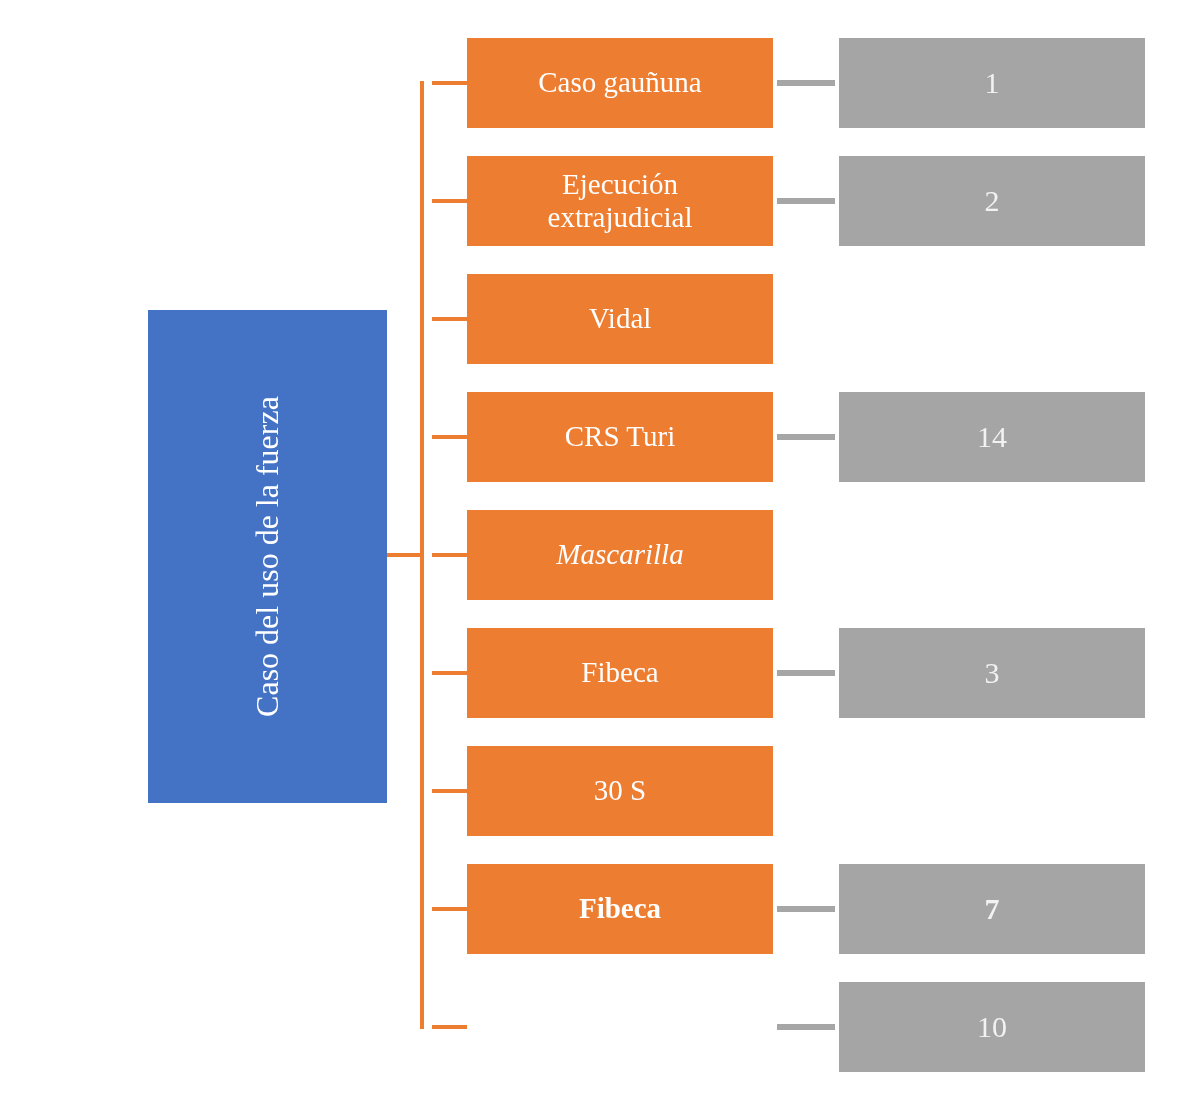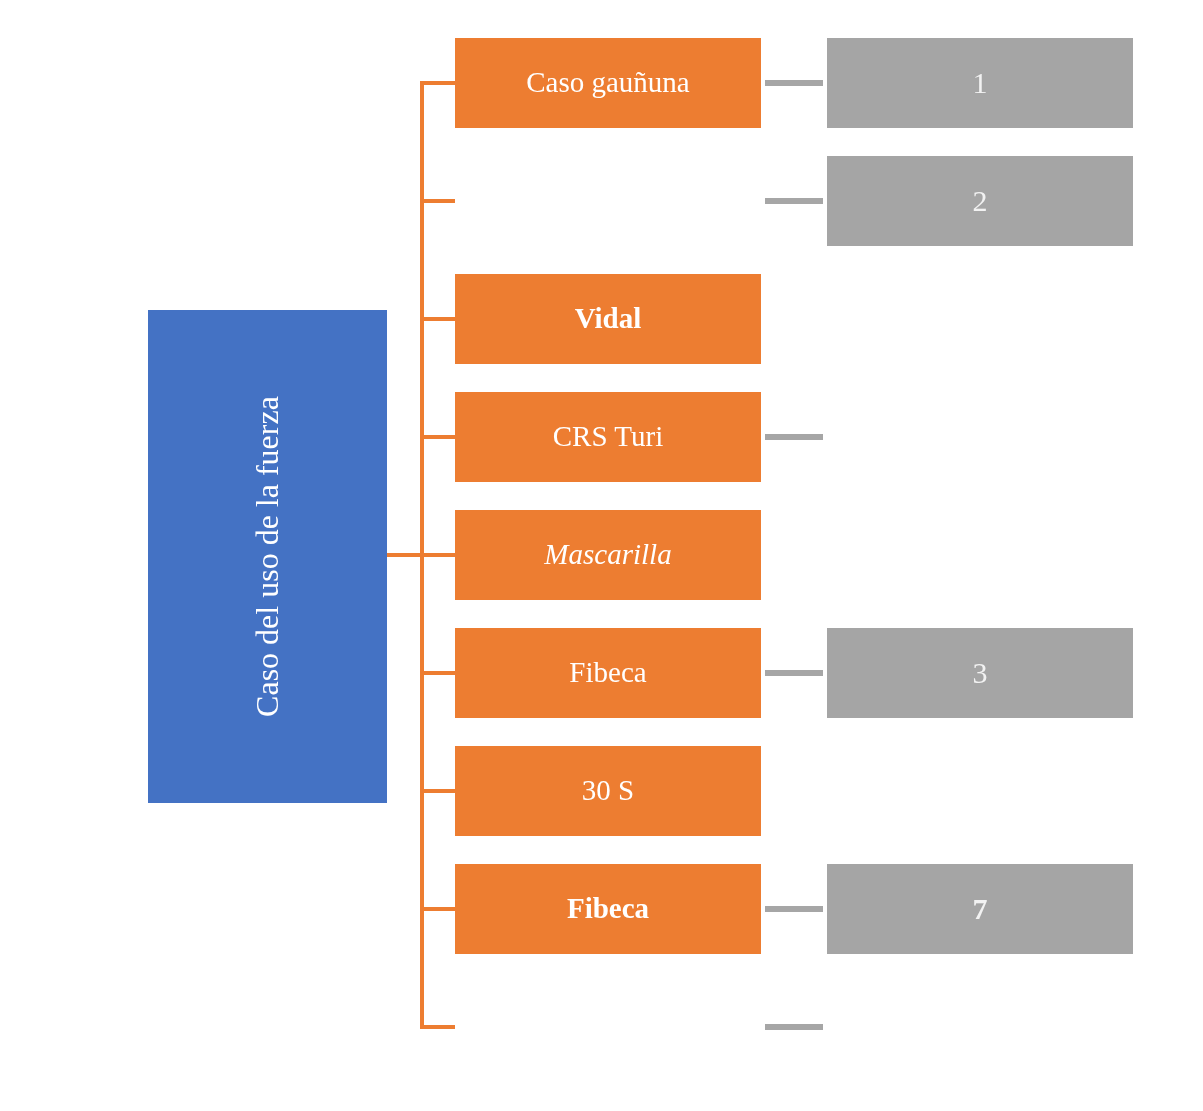--- a/index.html
+++ b/index.html
@@ -43,21 +43,21 @@
   .root-connector {
     position: absolute;
     left: 387px;
     top: 553px;
     width: 33px;
     height: 4px;
     background: var(--branch-color, #ED7D31);
   }
   .row {
     position: absolute;
-    left: 0;
+    left: 12px;
     width: 1163px;
     height: 90px;
   }
   .branch-line {
     position: absolute;
     left: 420px;
     top: 43px;
     width: 35px;
     height: 4px;
     background: var(--branch-color, #ED7D31);
@@ -116,38 +116,44 @@
     <div class="case-node">
       <span>Caso gauñuna</span>
     </div>
     <div class="value-connector"></div>
     <div class="value-node">
       <span>1</span>
     </div>
   </div>
       <div class="row" style="top: 156px;">
     <div class="branch-line"></div>
+    <div class="case-node">
+      <span>Ejecución extrajudicial</span>
+    </div>
     <div class="value-connector"></div>
     <div class="value-node">
       <span>2</span>
     </div>
   </div>
-      <div class="row" style="top: 274px; font-weight: bold;">
+      <div class="row" style="top: 274px;">
     <div class="branch-line"></div>
     <div class="case-node">
       <span>Vidal</span>
     </div>
 
   </div>
       <div class="row" style="top: 392px; font-family: Liberation Serif, serif;">
     <div class="branch-line"></div>
     <div class="case-node">
       <span>CRS Turi</span>
     </div>
     <div class="value-connector"></div>
+    <div class="value-node">
+      <span>14</span>
+    </div>
   </div>
       <div class="row" style="top: 510px; font-style: italic;">
     <div class="branch-line"></div>
     <div class="case-node">
       <span>Mascarilla</span>
     </div>
 
   </div>
       <div class="row" style="top: 628px;">
     <div class="branch-line"></div>
@@ -172,15 +178,18 @@
       <span>Fibeca</span>
     </div>
     <div class="value-connector"></div>
     <div class="value-node">
       <span>7</span>
     </div>
   </div>
       <div class="row" style="top: 982px;">
     <div class="branch-line"></div>
     <div class="value-connector"></div>
+    <div class="value-node">
+      <span>10</span>
+    </div>
   </div>
     </div>
 </div>
 
 </body></html>

